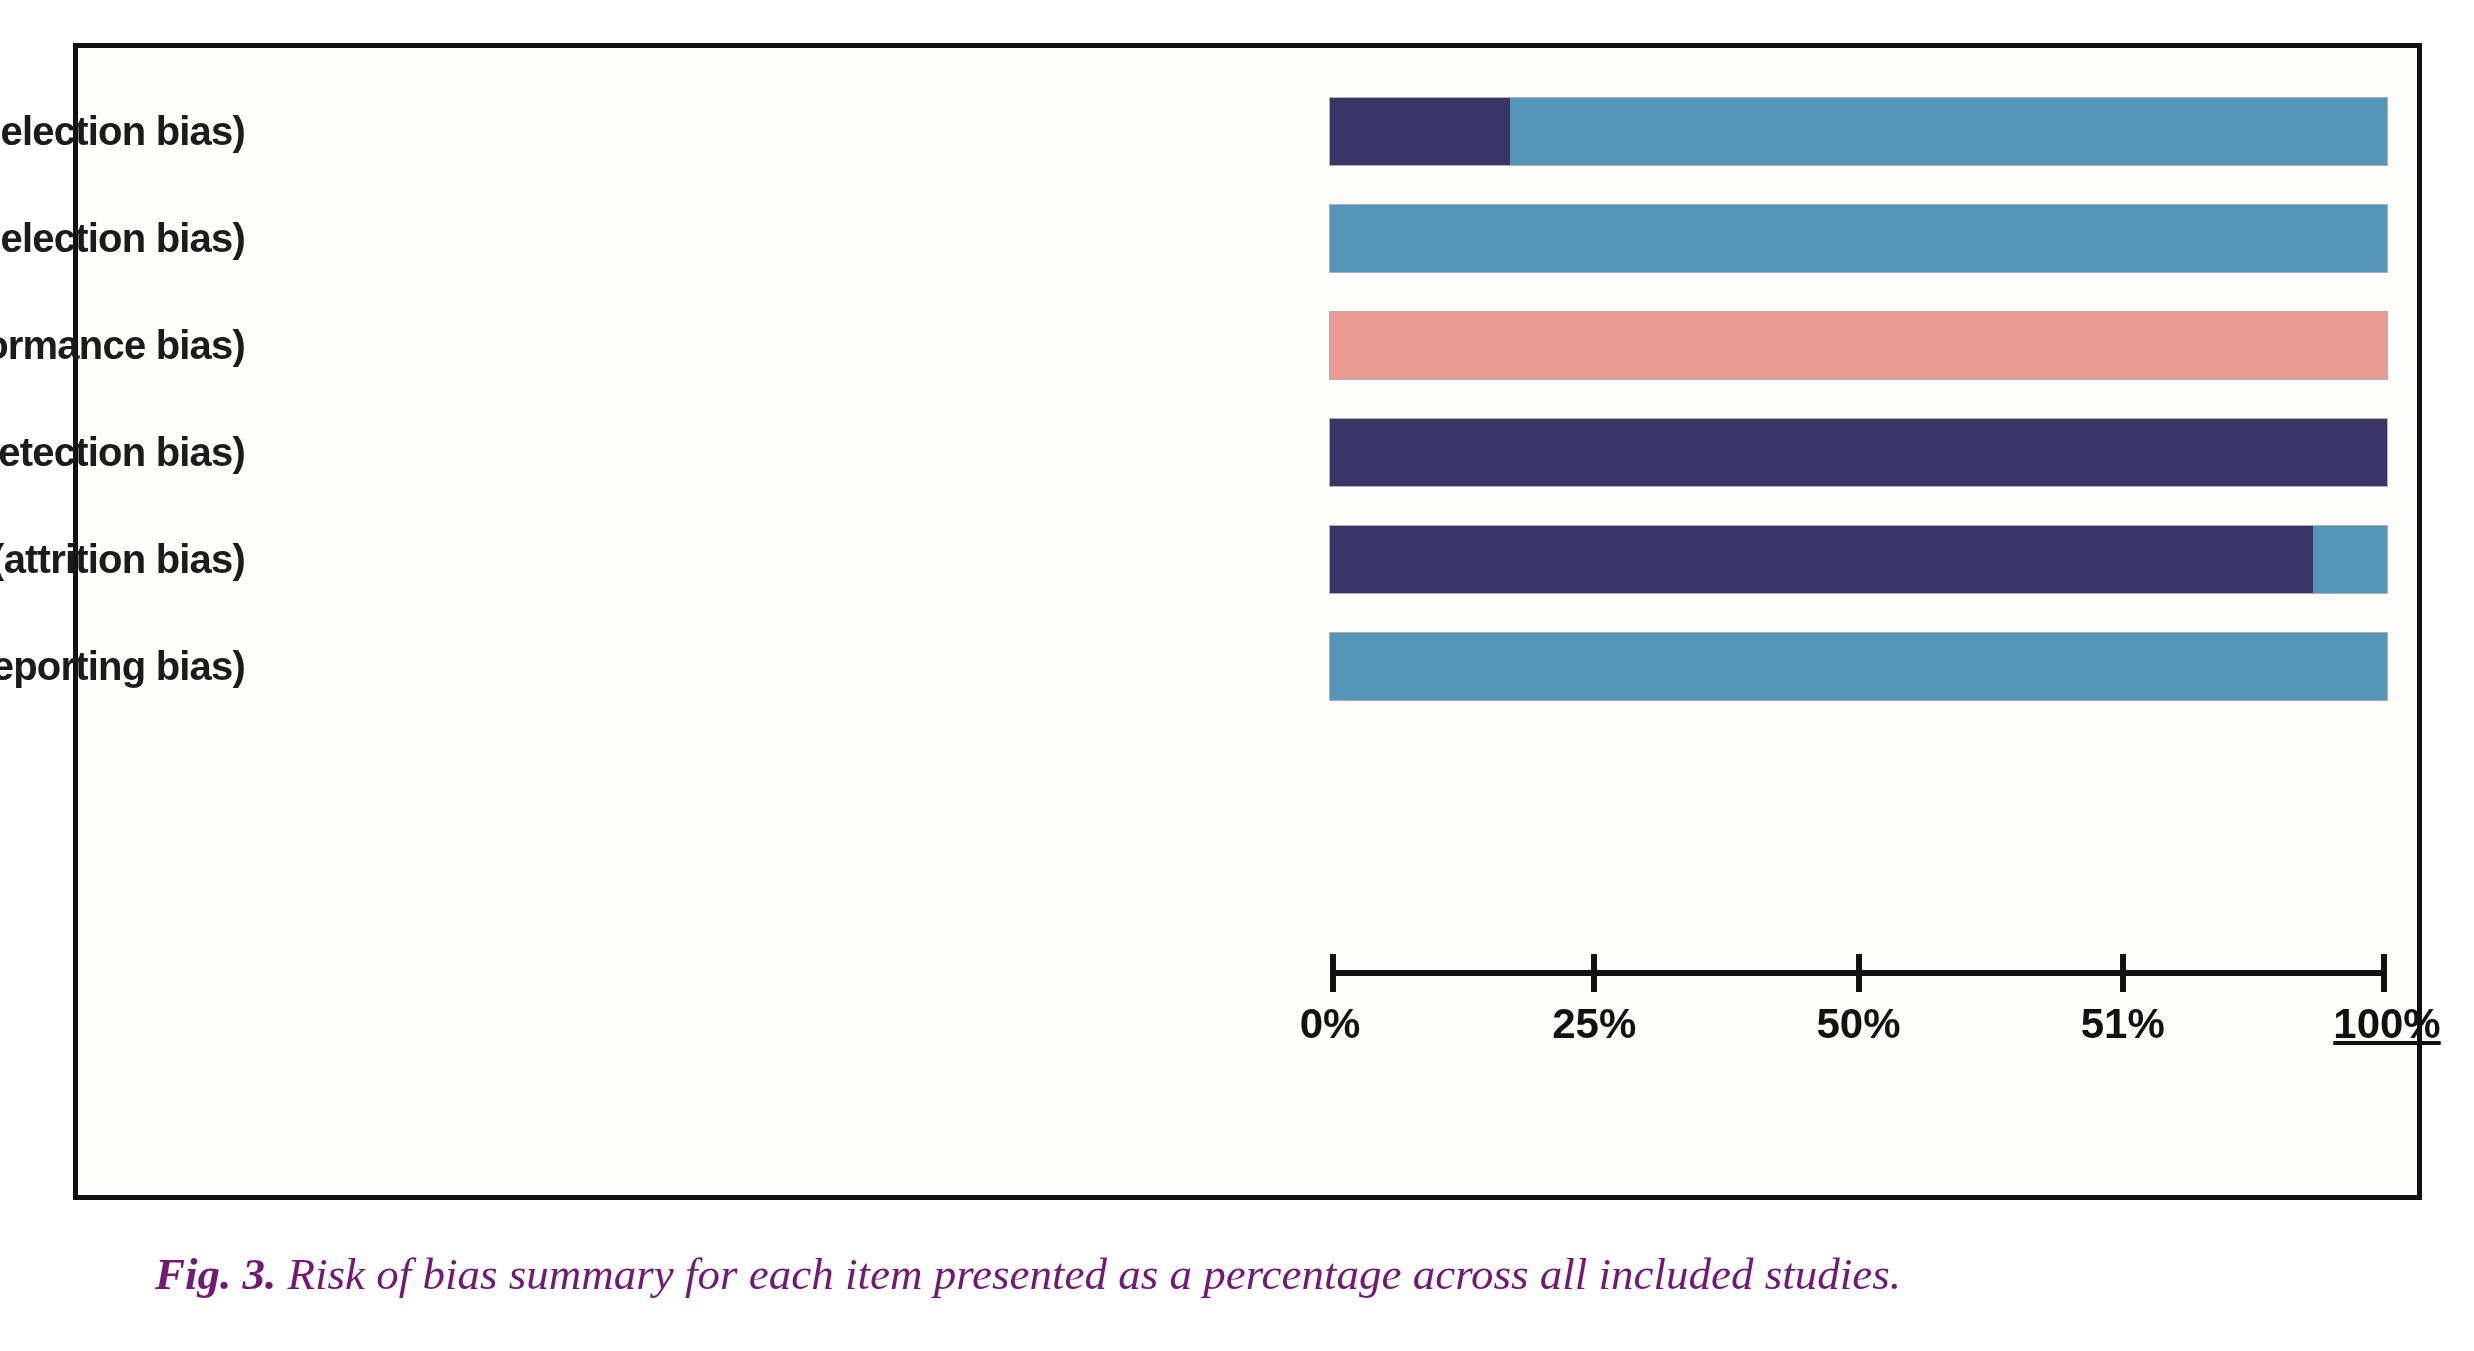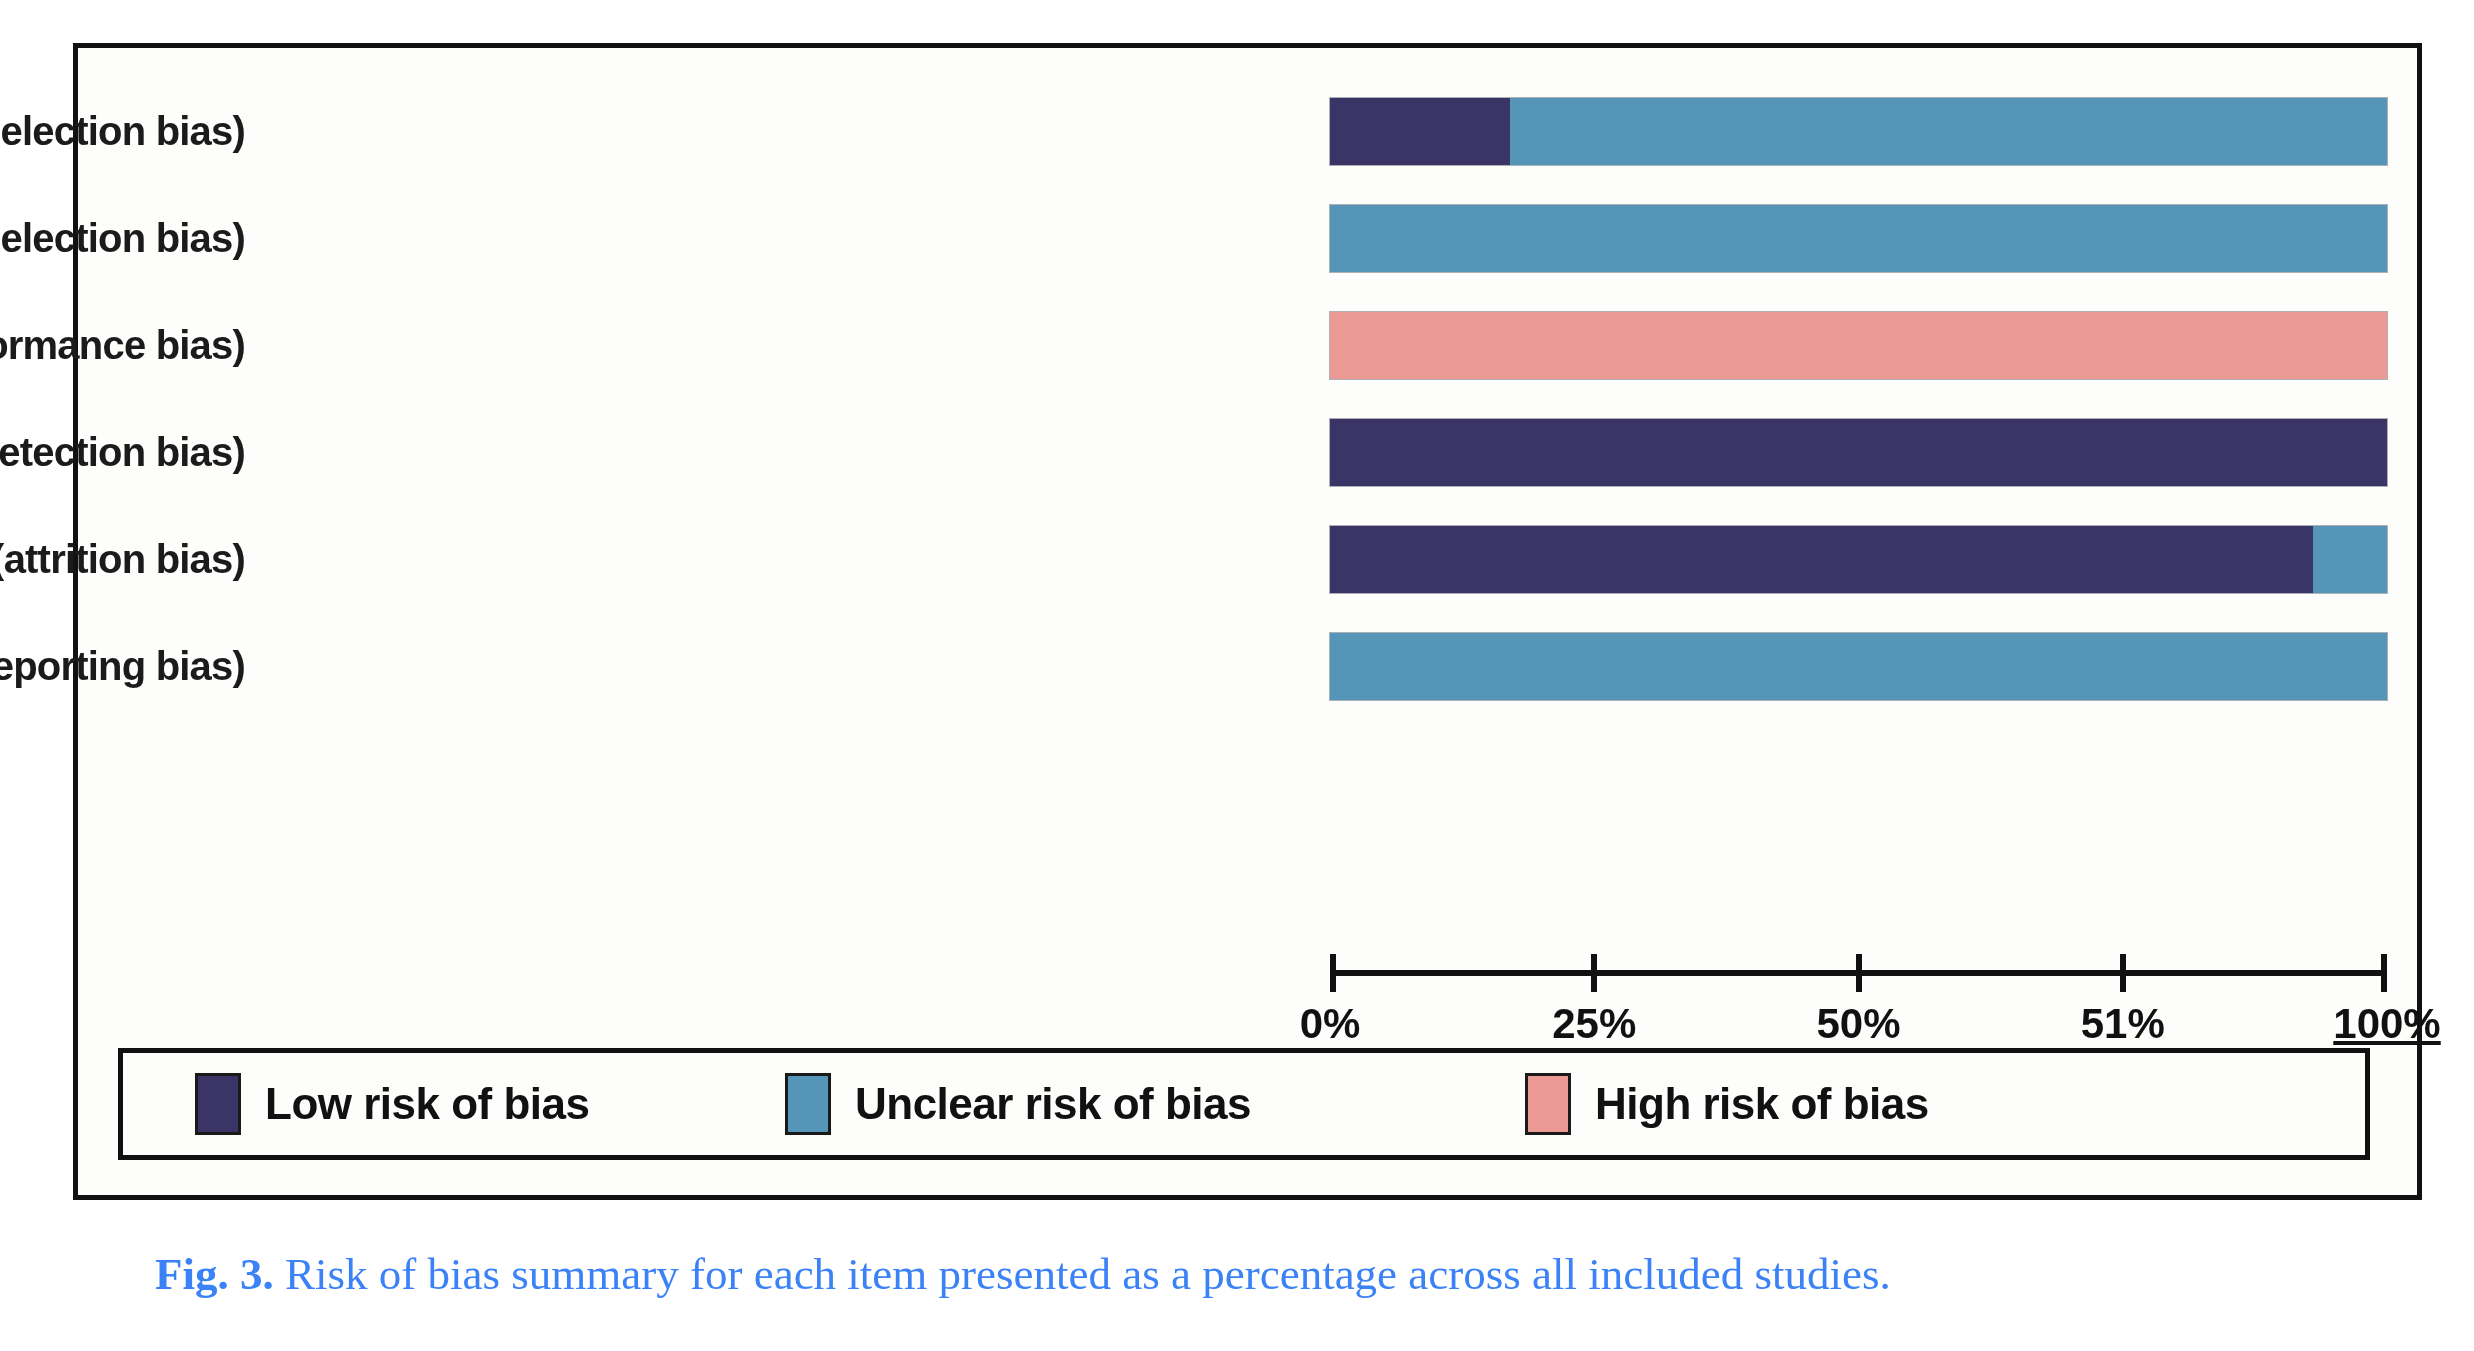--- a/index.html
+++ b/index.html
@@ -143,22 +143,23 @@
   }
 
   
   #caption {
     position: absolute;
     left: 155px;
     top: 1248px;
     width: 2250px;
     font-family: "Liberation Serif", serif;
     font-size: 45px;
-    color: #3b82f6;
-    white-space: nowrap;
+    color: #701a75;
+    white-space: nowrap;
+    font-style: italic;
   }
   #caption-label {
     font-weight: bold;
   }
   #caption-text {
     font-weight: normal;
   }
 </style>
 </head>
 <body>
@@ -213,33 +214,19 @@
       <div class="tick" style="left: 261.25px;"></div>
       <div class="tick-label" style="left: 264.25px; text-align: right;">25%</div>
       <div class="tick" style="left: 525.5px;"></div>
       <div class="tick-label" style="left: 528.5px;">50%</div>
       <div class="tick" style="left: 789.75px;"></div>
       <div class="tick-label" style="left: 792.75px;">51%</div>
       <div class="tick" style="left: 1051px;"></div>
       <div class="tick-label" style="left: 1057px; text-decoration: underline;">100%</div>
     </div>
 
-  <div id="legend-box">
-      <div class="legend-item" style="left: 72px;">
-        <span class="legend-swatch" style="background: rgb(59, 53, 103);"></span>
-        <span class="legend-label">Low risk of bias</span>
-      </div>
-      <div class="legend-item" style="left: 662px;">
-        <span class="legend-swatch" style="background: rgb(84, 149, 184);"></span>
-        <span class="legend-label">Unclear risk of bias</span>
-      </div>
-      <div class="legend-item" style="left: 1402px;">
-        <span class="legend-swatch" style="background: rgb(234, 154, 147);"></span>
-        <span class="legend-label">High risk of bias</span>
-      </div>
-    </div>
 
 </div>
 
 <div id="caption">
   <span id="caption-label">Fig. 3.</span>
   <span id="caption-text">Risk of bias summary for each item presented as a percentage across all included studies.</span>
 </div>
 
 </body></html>

